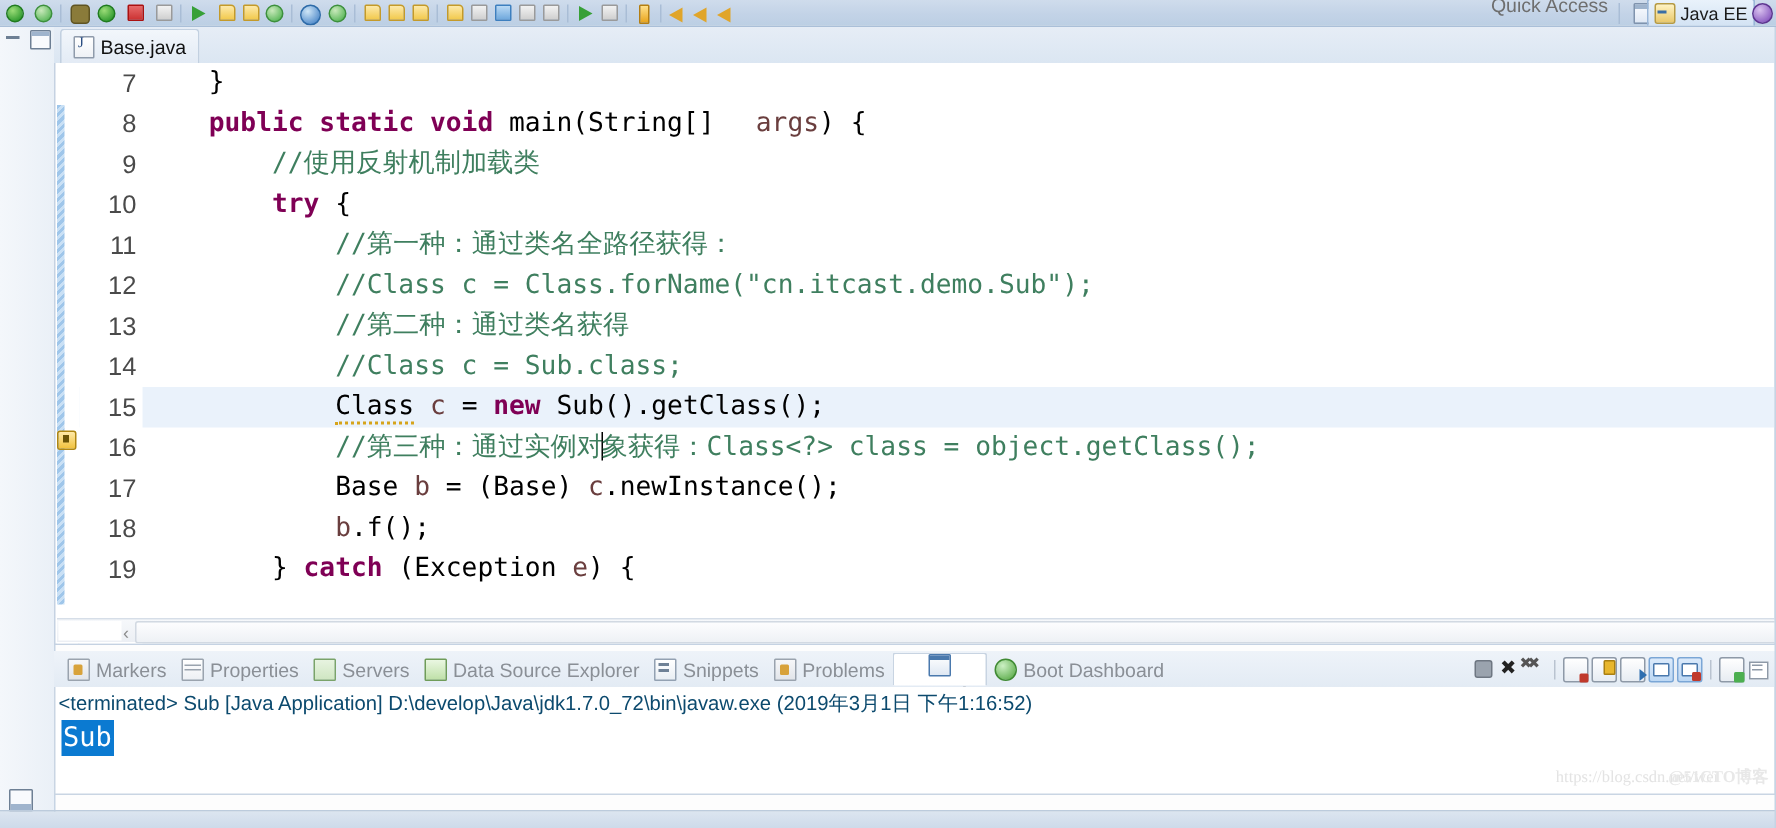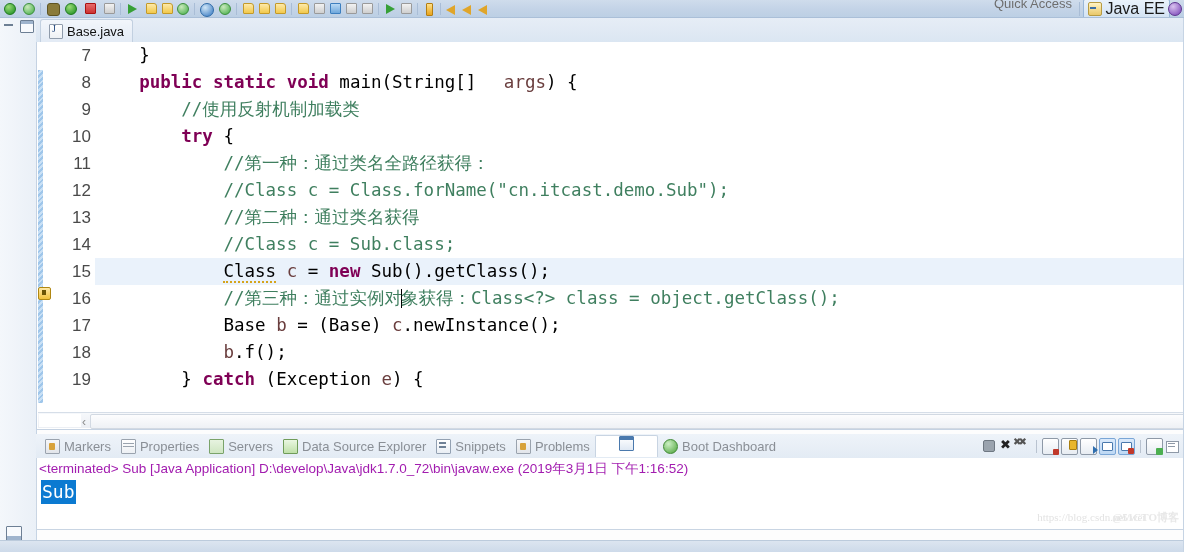--- a/index.html
+++ b/index.html
@@ -79,21 +79,21 @@
     position:absolute; right:80px; top:2px; width:13px;height:12px;
     border:1px solid #7f93ad; background:linear-gradient(#fafcff,#dfe8f4);
     border-radius:1px;
   }
   .persp-open:after{content:"";position:absolute;left:0;top:0;right:0;height:3px;background:#9fb4cd;}
   .javaee-btn {
     position:absolute; right:14px; top:-1px; height:18px;
     display:flex;align-items:center;gap:3px;
     padding:0 4px; border:1px solid #9ab7d8; border-radius:2px;
     background: linear-gradient(#e9f2fb,#d2e2f3);
-    font-size:16px; color:#1a1a1a;
+    font-size:12px; color:#1a1a1a;
   }
   .javaee-ico{width:12px;height:12px;background:linear-gradient(#fff3c4,#e9c86a);border:1px solid #b79b43;border-radius:2px;position:relative;}
   .javaee-ico:after{content:"";position:absolute;left:1px;top:4px;width:6px;height:2px;background:#3b6ea5;}
   .purple-ball{width:12px;height:12px;border-radius:50%;background:radial-gradient(circle at 35% 30%,#d9c2ef,#8452bd 85%);border:1px solid #5e3590;margin-left:3px;}
 
   
   .left-strip {
     position:absolute; left:0; top:18px; width:36px; height:534px;
     background: linear-gradient(to right,#f4f7fb,#eaf0f7);
     border-right:1px solid #c6d4e4;
@@ -298,21 +298,21 @@
   .ct.menu:before{content:"";position:absolute;left:3px;top:4px;width:7px;height:1px;background:#8e99a7;box-shadow:0 3px 0 #8e99a7;z-index:2;}
 
   .console-body {
     position:absolute; left:0; top:24px; width:1148px; height:72px;
     background:#ffffff;
     border:1px solid #c9d5e3; border-top:none;
     box-sizing:border-box;
   }
   .console-line1 {
     position:absolute; left:2px; top:2px;
-    font-size:13.5px; color:#a21caf;
+    font-size:13.5px; color:#0c4a6e;
     font-family:"Liberation Sans", sans-serif;
     white-space:nowrap;
   }
   .console-out {
     position:absolute; left:4px; top:22px;
     font-family:"DejaVu Sans Mono", monospace;
     font-size:18px;
     color:#ffffff;
     background:#0b7ad1;
     padding:0 1px;

